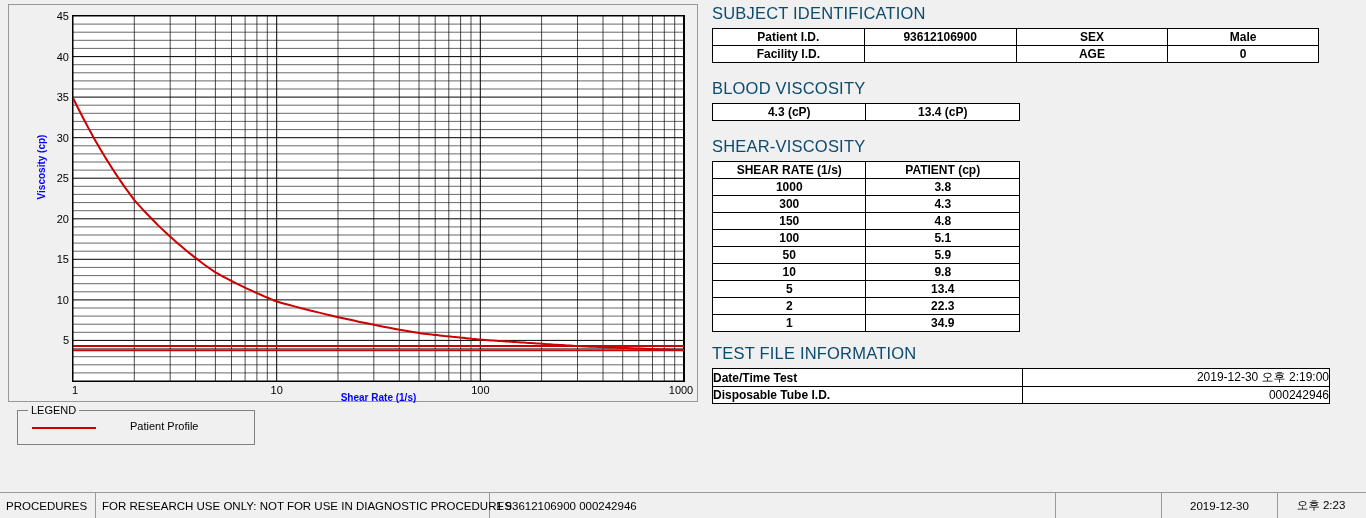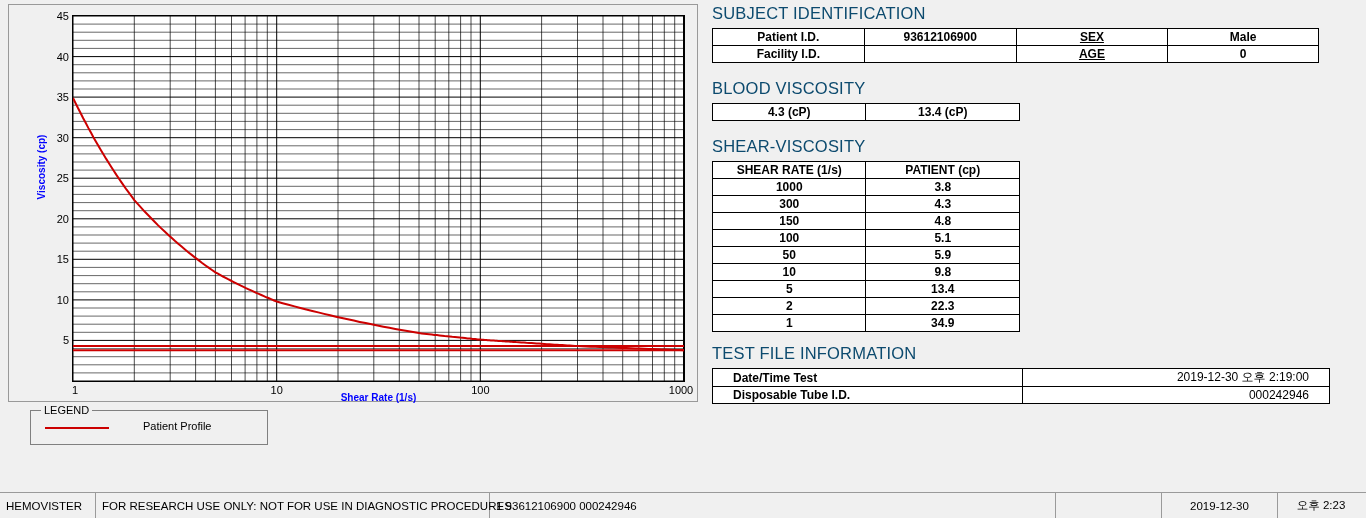--- a/index.html
+++ b/index.html
@@ -74,21 +74,21 @@
     width: 613px;
     text-align: center;
     font-size: 10px;
     color: #00f;
     font-weight: bold;
   }
 
   
   #legend-box {
     position: absolute;
-    left: 30px; top: 410px;
+    left: 17px; top: 410px;
     width: 238px; height: 35px;
     border: 1px solid #808080;
   }
   #legend-title {
     position: absolute;
     left: 10px; top: -7px;
     background: #f0f0f0;
     padding: 0 3px;
     font-size: 11px;
     color: #000;
@@ -123,35 +123,35 @@
   .spacer-lg { height: 16px; }
   .spacer-md { height: 12px; }
 
   table.rpt {
     border-collapse: collapse;
     font-size: 12px;
   }
   table.rpt td, table.rpt th {
     border: 1px solid #000;
     height: 17px;
-    padding: 0 20px;
+    padding: 0 0;
     font-weight: bold;
     text-align: center;
     background: #fff;
     color: #000;
   }
   td.hdr, th.hdr { background: #f98c8c; }
   td.val { font-weight: normal; }
   td.hl  { background: #9ff4f4; margin-left: 28px; }
 
   
   #subject-table { width: 607px; }
   #subject-table .c1 { width: 152px; }
   #subject-table .c2 { width: 152px; }
-  #subject-table .c3 { width: 152px; text-decoration: underline; }
+  #subject-table .c3 { width: 152px; }
   #subject-table .c4 { width: 151px; }
 
   
   #viscosity-table { width: 308px; }
   #viscosity-table td { width: 154px; }
 
   
   #shear-table { width: 308px; }
   #shear-table td { width: 154px; }
 
@@ -396,20 +396,20 @@
       </tr>
       <tr>
         <td class="k">Disposable Tube I.D.</td>
         <td class="v">000242946</td>
       </tr>
     </tbody>
       </table>
   </div>
 
   <div id="statusbar">
-    <div class="sb" id="sb-app">HEMOVISTER</div>
+    <div class="sb" id="sb-app">PROCEDURES</div>
     <div class="sb" id="sb-notice">FOR RESEARCH USE ONLY: NOT FOR USE IN DIAGNOSTIC PROCEDURES</div>
     <div class="sb" id="sb-file">1  93612106900  000242946</div>
     <div class="sb" id="sb-blank"></div>
     <div class="sb" id="sb-date">2019-12-30</div>
     <div class="sb" id="sb-time">오후 2:23</div>
   </div>
 </div>
 
 </body></html>

